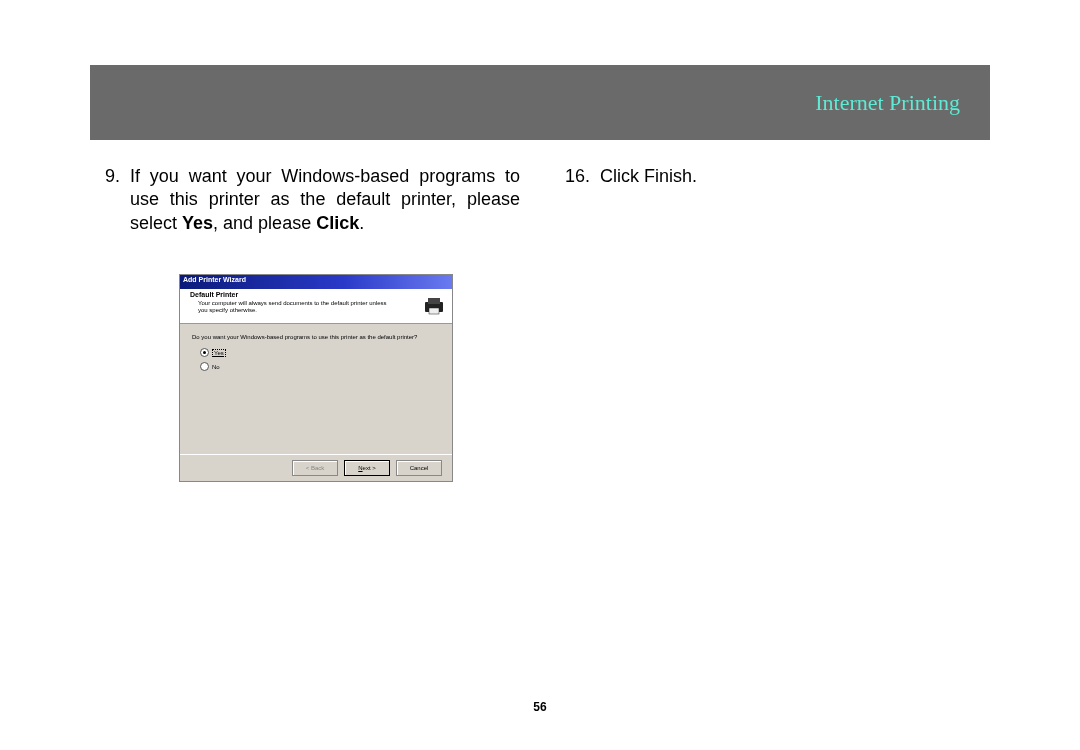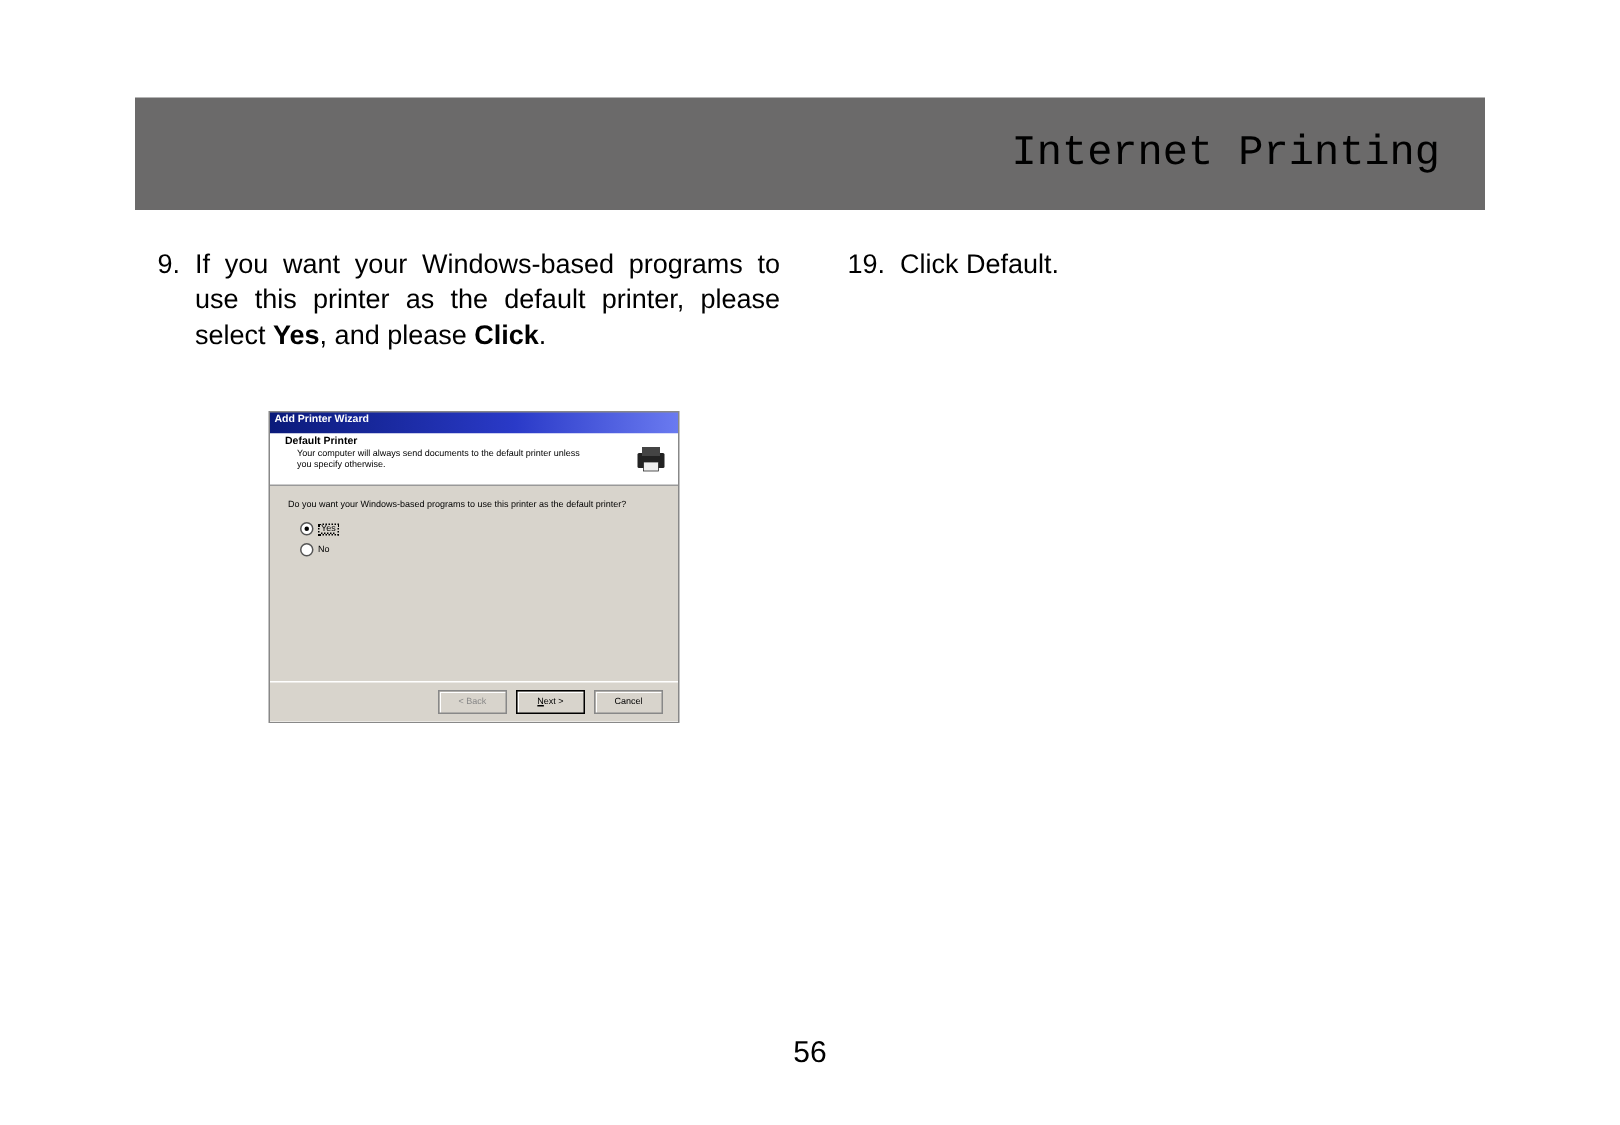--- a/index.html
+++ b/index.html
@@ -23,23 +23,23 @@
     width: 900px;
     height: 75px;
     background: #6b6a6a;
     display: flex;
     align-items: center;
     justify-content: flex-end;
     padding-right: 30px;
     box-sizing: border-box;
   }
   .header-title {
-    color: #000000;
-    font-size: 28px;
-    font-family: Liberation Mono, monospace;
+    color: #5eead4;
+    font-size: 22px;
+    font-family: Liberation Serif, serif;
   }
   .content {
     position: absolute;
     left: 90px;
     top: 165px;
     width: 900px;
     display: flex;
     justify-content: space-between;
   }
   .col {
@@ -165,22 +165,22 @@
   .wiz-btn.disabled { color: #888; }
   .wiz-btn.primary { border: 1px solid #000; }
   .wiz-btn .ul { text-decoration: underline; }
 
   .page-number {
     position: absolute;
     left: 0;
     width: 1080px;
     bottom: 36px;
     text-align: center;
-    font-size: 20px;
-    font-weight: normal;
+    font-size: 12px;
+    font-weight: bold;
   }
 </style>
 </head>
 <body>
 
 <div class="page">
   <div class="header-bar">
     <span class="header-title">Internet Printing</span>
   </div>
 
@@ -222,20 +222,20 @@
               <span class="ul">N</span>
               <span>ext &gt;</span>
             </span>
           <span class="wiz-btn">Cancel</span>
         </div>
       </div>
     </div>
 
     <div class="col">
       <div class="step">
-        <div class="step-num">19.</div>
-        <div class="step-body">Click Default.</div>
+        <div class="step-num">16.</div>
+        <div class="step-body">Click Finish.</div>
       </div>
     </div>
   </div>
 
   <div class="page-number">56</div>
 </div>
 
 </body></html>

